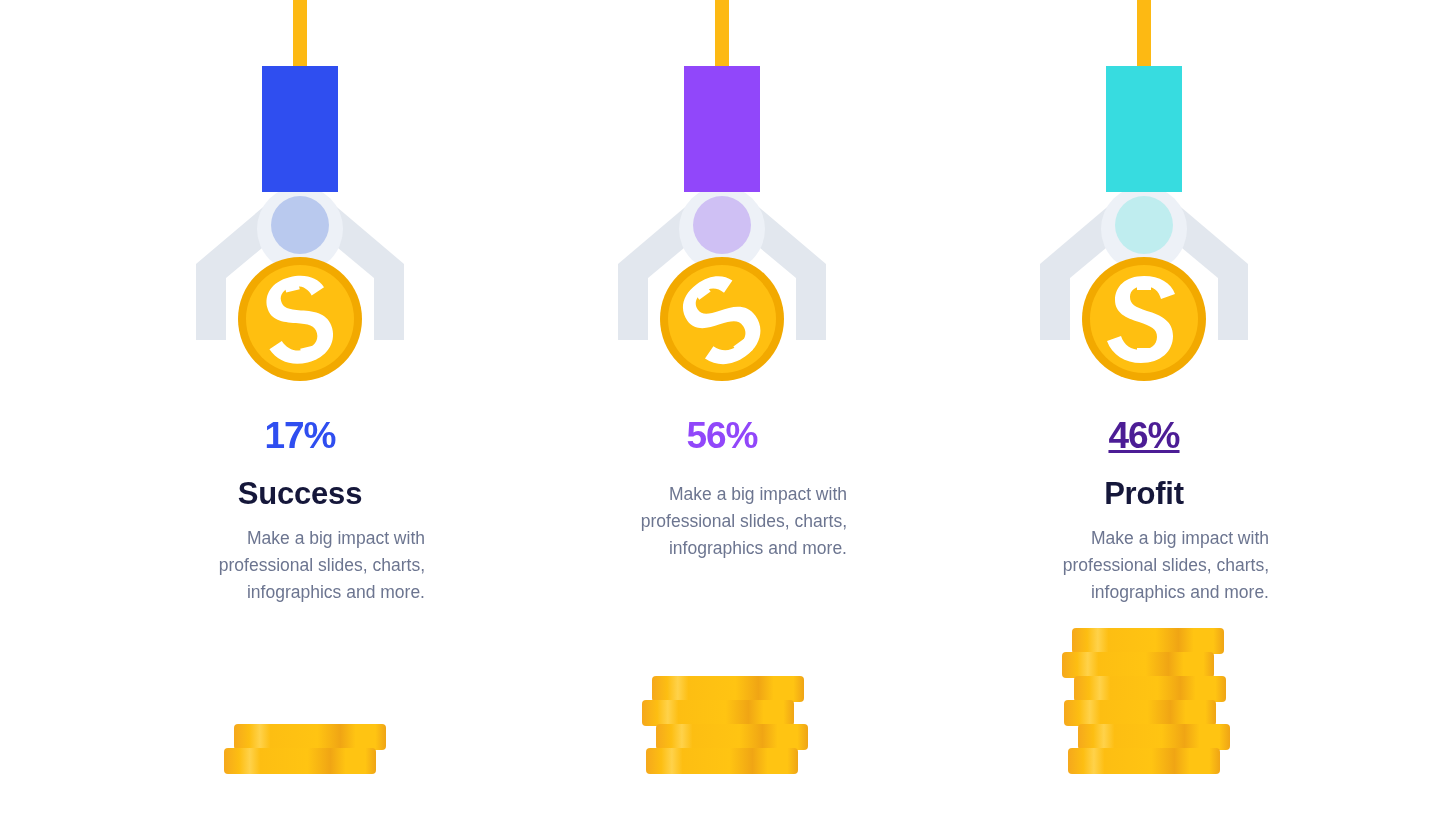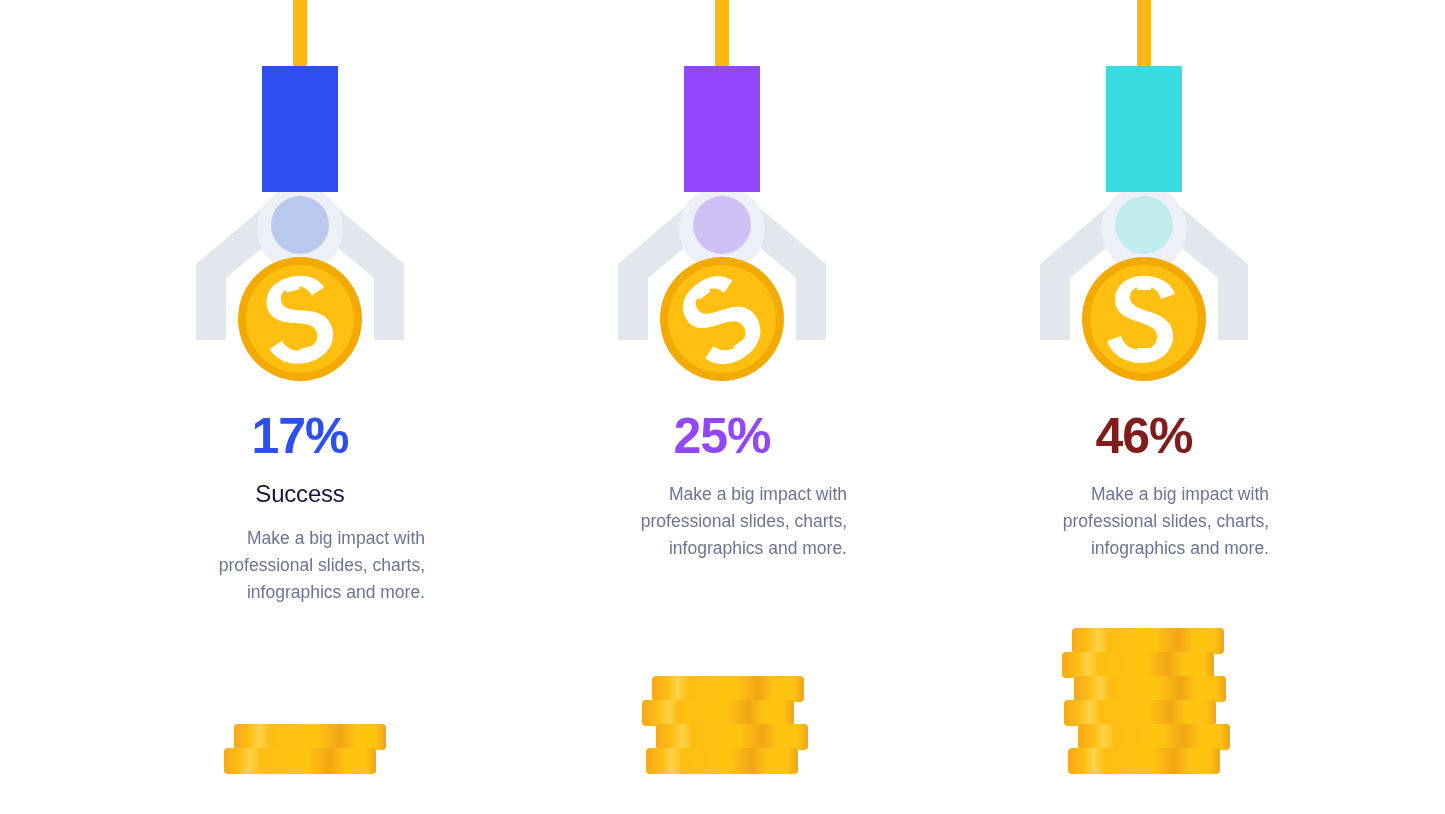--- a/index.html
+++ b/index.html
@@ -104,29 +104,29 @@
 
   
   .textblock {
     position: absolute;
     left: 0;
     top: 405px;
     width: 440px;
     text-align: center;
   }
   .pct {
-    font-size: 50px;
+    font-size: 37px;
     font-weight: bold;
     letter-spacing: -1px;
     line-height: 62px;
     margin: 0;
   }
   .heading {
-    font-size: 24px;
-    font-weight: normal;
+    font-size: 31px;
+    font-weight: bold;
     color: #15173A;
     line-height: 34px;
     margin: 10px 0 0 0;
     letter-spacing: -0.2px;
   }
   .desc {
     font-size: 17.5px;
     color: #6C7590;
     line-height: 27px;
     margin: 14px auto 0 auto;
@@ -222,21 +222,21 @@
         <circle cx="63" cy="63" r="54" fill="#FFBF10"></circle>
         <g transform="rotate(-36 63 63)" fill="#FFFFFF">
           <path d="M70 22 L70 34 L56 34 L56 22 Z"></path>
           <path d="M63 20 C44 20 34 31 34 44 C34 57 45 62 58 66 C70 70 76 73 76 81 C76 89 69 94 60 94 C50 94 43 89 40 80 L26 85 C31 99 44 107 60 107 C80 107 92 95 92 80 C92 65 80 59 66 55 C54 51 49 48 49 41 C49 34 55 30 63 30 C72 30 78 35 80 43 L94 38 C90 27 79 20 63 20 Z"></path>
           <path d="M56 92 L70 92 L70 106 L56 106 Z"></path>
         </g>
       </svg>
     </div>
 
     <div class="textblock">
-      <div class="pct" id="pct-1" style="color: rgb(145, 71, 250);">25%</div>
+      <div class="pct" id="pct-1" style="color: rgb(145, 71, 250);">56%</div>
       <div class="desc">Make a big impact with professional slides, charts, infographics and more.</div>
     </div>
 
     <div class="stack" id="stack-1">
         <div class="stack-coin" style="bottom: 0px; left: 144px; z-index: 20;"></div>
         <div class="stack-coin" style="bottom: 24px; left: 154px; z-index: 19;"></div>
         <div class="stack-coin" style="bottom: 48px; left: 140px; z-index: 18;"></div>
         <div class="stack-coin" style="bottom: 72px; left: 150px; z-index: 17;"></div>
       </div>
   </div>
@@ -261,21 +261,22 @@
         <circle cx="63" cy="63" r="54" fill="#FFBF10"></circle>
         <g fill="#FFFFFF">
           <path d="M70 22 L70 34 L56 34 L56 22 Z"></path>
           <path d="M63 20 C44 20 34 31 34 44 C34 57 45 62 58 66 C70 70 76 73 76 81 C76 89 69 94 60 94 C50 94 43 89 40 80 L26 85 C31 99 44 107 60 107 C80 107 92 95 92 80 C92 65 80 59 66 55 C54 51 49 48 49 41 C49 34 55 30 63 30 C72 30 78 35 80 43 L94 38 C90 27 79 20 63 20 Z"></path>
           <path d="M56 92 L70 92 L70 106 L56 106 Z"></path>
         </g>
       </svg>
     </div>
 
     <div class="textblock">
-      <div class="pct" id="pct-2" style="color: #7f1d1d;">46%</div>
+      <div class="pct" id="pct-2" style="color: #4c1d95; text-decoration: underline;">46%</div>
+      <div class="heading">Profit</div>
       <div class="desc">Make a big impact with professional slides, charts, infographics and more.</div>
     </div>
 
     <div class="stack" id="stack-2">
         <div class="stack-coin" style="bottom: 0px; left: 144px; z-index: 20;"></div>
         <div class="stack-coin" style="bottom: 24px; left: 154px; z-index: 19;"></div>
         <div class="stack-coin" style="bottom: 48px; left: 140px; z-index: 18;"></div>
         <div class="stack-coin" style="bottom: 72px; left: 150px; z-index: 17;"></div>
         <div class="stack-coin" style="bottom: 96px; left: 138px; z-index: 16;"></div>
         <div class="stack-coin" style="bottom: 120px; left: 148px; z-index: 15;"></div>

